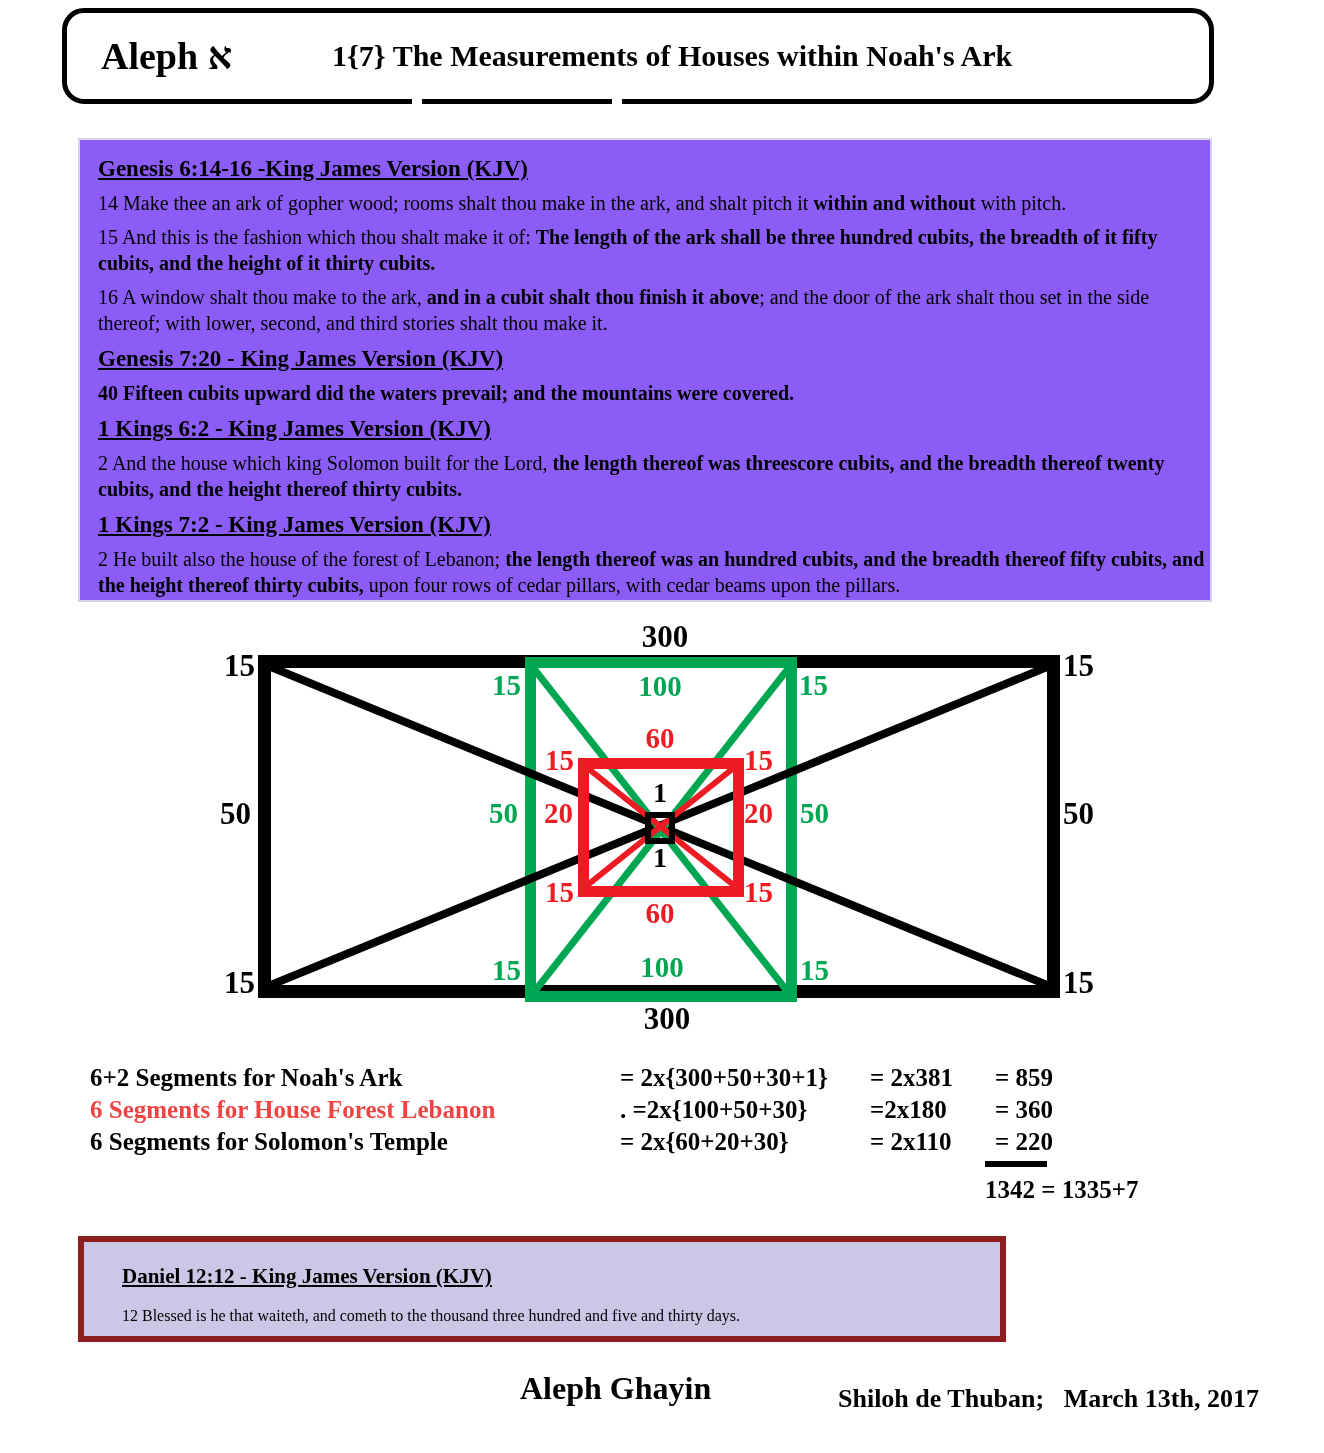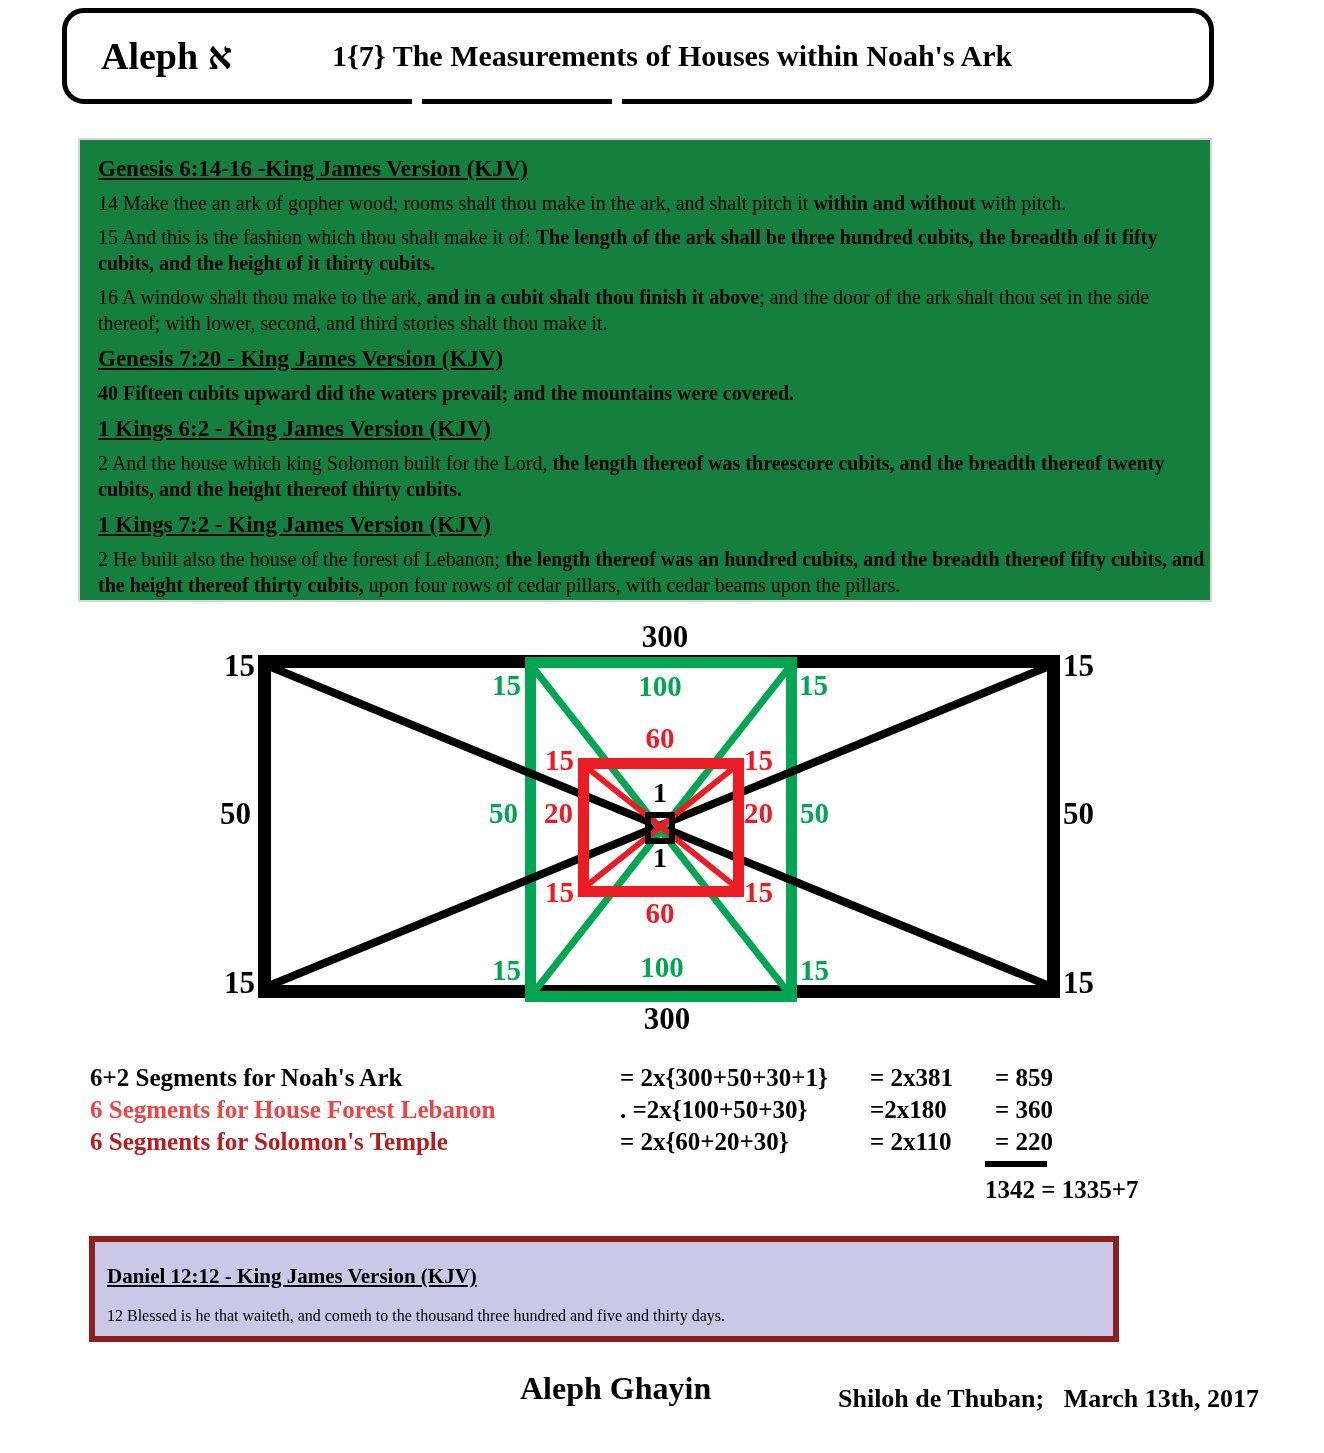--- a/index.html
+++ b/index.html
@@ -10,21 +10,21 @@
   .title-box{position:absolute;left:62px;top:8px;width:1152px;height:96px;
              border:5px solid #000;border-radius:22px;box-sizing:border-box;
              display:flex;align-items:center;}
   .aleph-label{font-size:38px;font-weight:bold;padding-left:34px;white-space:nowrap;}
   .main-title{font-size:30px;font-weight:bold;margin-left:100px;white-space:nowrap;}
   .border-gap{position:absolute;width:10px;height:12px;background:#fff;top:96px;}
   .gap1{left:412px;} .gap2{left:612px;}
 
   
   .scripture-panel{position:absolute;left:78px;top:138px;width:1134px;height:464px;
-                   background:#15803d;border:2px solid #d6d2e8;box-sizing:border-box;
+                   background:#8b5cf6;border:2px solid #d6d2e8;box-sizing:border-box;
                    padding:6px 4px 0 16px;overflow:hidden;}
   .s-head{font-size:23px;font-weight:bold;text-decoration:underline;margin:10px 0 4px 2px;}
   .s-para{font-size:20px;line-height:26px;margin:8px 0 8px 2px;}
   .s-para .b{font-weight:bold;}
 
   
   .diagram{position:absolute;left:0;top:615px;width:1324px;height:445px;}
   .rect{position:absolute;box-sizing:border-box;}
   .rect-ark{left:258px;top:40px;width:802px;height:343px;border:13px solid #000;}
   .rect-lebanon{left:525px;top:42px;width:272px;height:345px;border:11px solid #00a651;}
@@ -37,28 +37,28 @@
   .dlabel.red{color:#ed1c24;}
   .ctr{text-align:center;}
 
   
   .calc{position:absolute;left:90px;top:1062px;width:1140px;font-weight:bold;font-size:25px;}
   .calc-row{display:flex;height:32px;line-height:32px;white-space:nowrap;}
   .calc-label{width:530px;}
   .calc-c1{width:250px;}
   .calc-c2{width:125px;}
   .row-green .calc-label{color:#ef4444;}
-  .row-red .calc-label{color:#b91c1c;}
+  .row-red .calc-label{color:#000000;}
   .sum-bar{position:absolute;left:985px;top:1161px;width:62px;height:6px;background:#000;}
   .calc-total{position:absolute;left:985px;top:1176px;font-weight:bold;font-size:25px;}
 
   
-  .daniel-box{position:absolute;left:78px;top:1236px;width:1030px;height:106px;
+  .daniel-box{position:absolute;left:78px;top:1236px;width:928px;height:106px;
               box-sizing:border-box;border:6px solid #8e1f1f;background:#cbc7e6;
-              padding:22px 0 0 12px;margin-left:11px;}
+              padding:22px 0 0 38px;}
   .d-head{font-size:21px;font-weight:bold;text-decoration:underline;}
   .d-body{font-size:16px;margin-top:18px;}
 
   
   .footer-author{position:absolute;left:520px;top:1370px;font-size:32px;font-weight:bold;}
   .footer-credit{position:absolute;left:838px;top:1384px;font-size:26px;font-weight:bold;white-space:pre;}
 </style>
 </head>
 <body>
 

